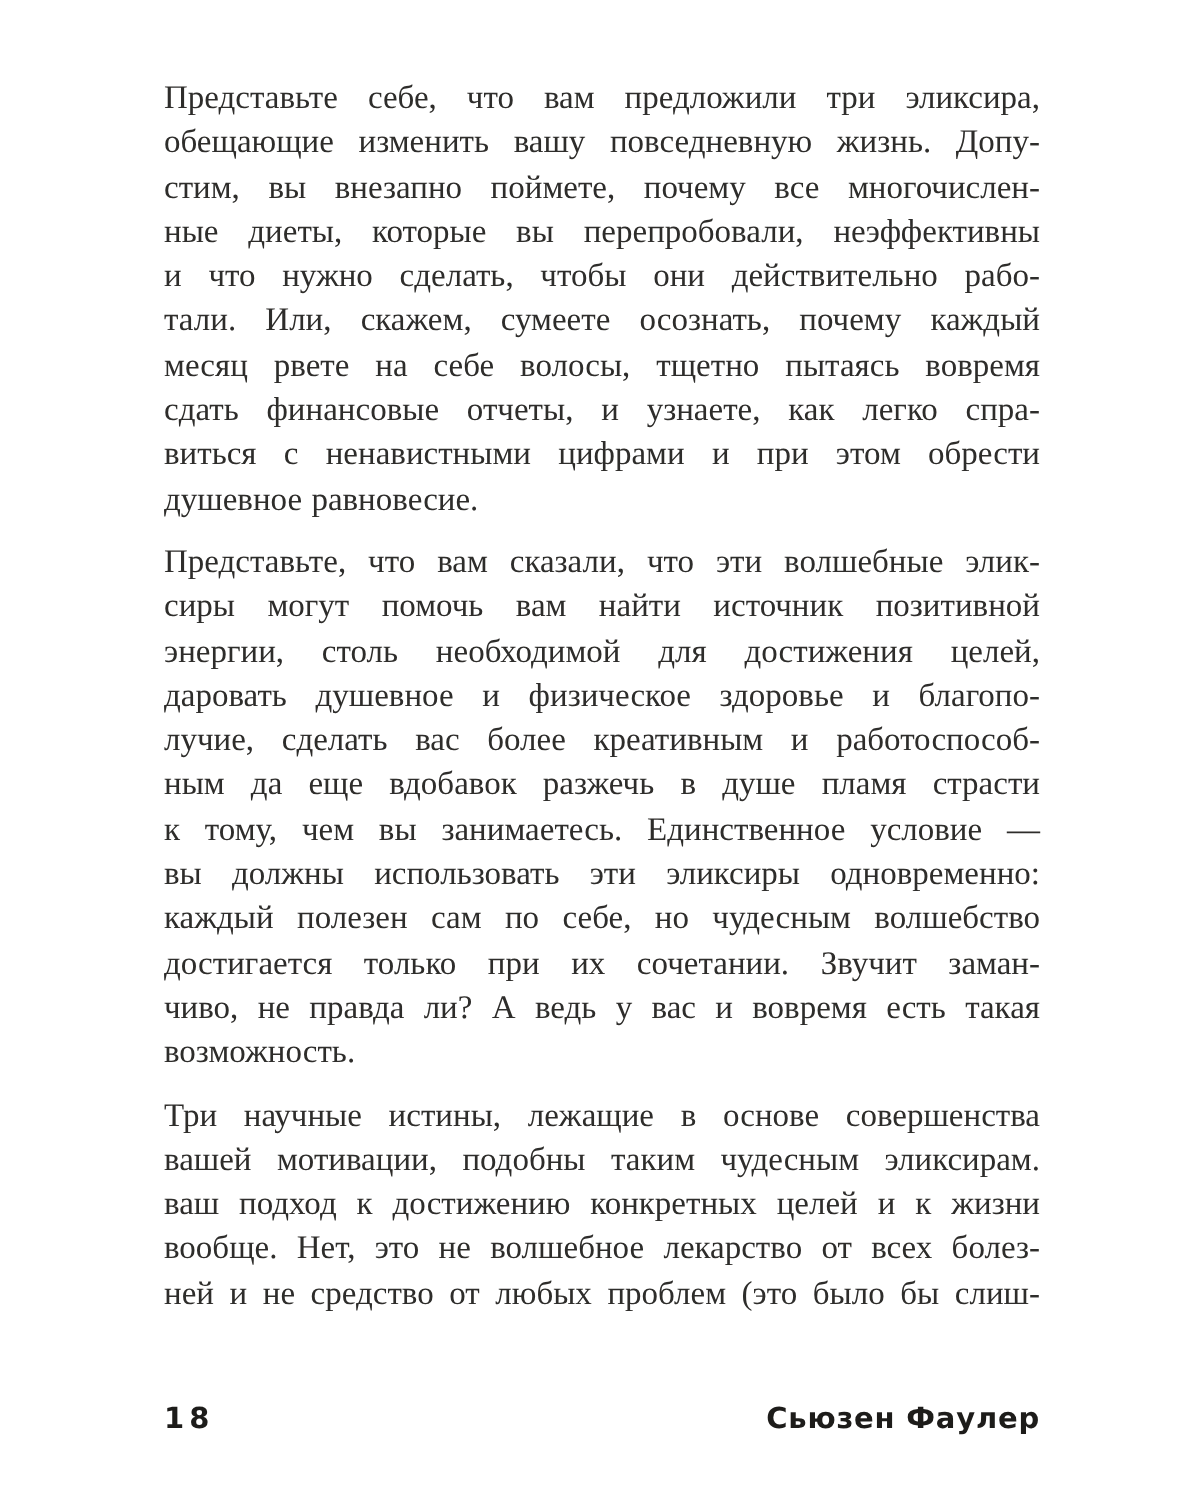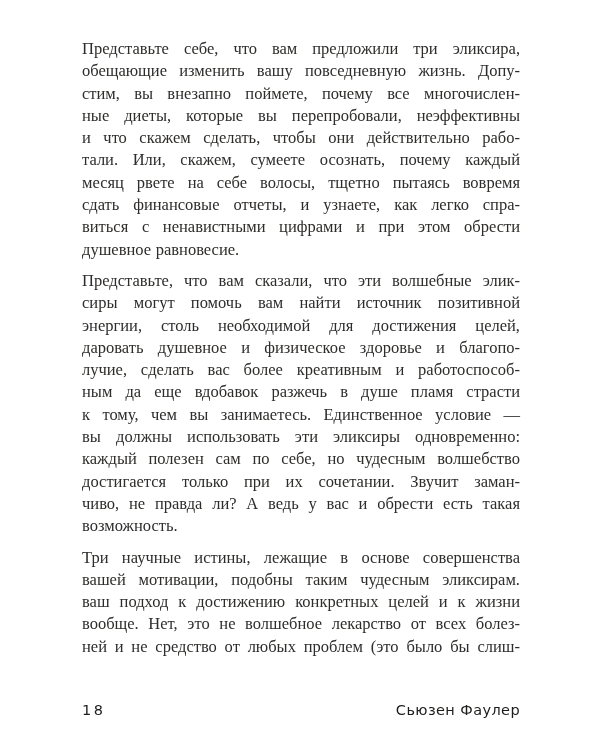--- a/index.html
+++ b/index.html
@@ -43,21 +43,21 @@
   }
   .footer {
     position: absolute;
     top: 702px;
     left: 82px;
     width: 438px;
     display: flex;
     justify-content: space-between;
     align-items: baseline;
     font-family: "DejaVu Sans", "Liberation Sans", sans-serif;
-    font-weight: 400;
+    font-weight: 700;
     color: var(--footer-text);
   }
   .page-number {
     font-size: 14.5px;
     letter-spacing: 2.5px;
   }
   .running-author {
     font-size: 14.5px;
     letter-spacing: 0.4px;
   }
@@ -65,39 +65,39 @@
 </head>
 <body>
 
 <main class="page">
   <section class="text-block">
       <div class="paragraph">
         <div class="line">Представьте себе, что вам предложили три эликсира,</div>
         <div class="line">обещающие изменить вашу повседневную жизнь. Допу-</div>
         <div class="line">стим, вы внезапно поймете, почему все многочислен-</div>
         <div class="line">ные диеты, которые вы перепробовали, неэффективны</div>
-        <div class="line">и что скажем сделать, чтобы они действительно рабо-</div>
+        <div class="line">и что нужно сделать, чтобы они действительно рабо-</div>
         <div class="line">тали. Или, скажем, сумеете осознать, почему каждый</div>
         <div class="line">месяц рвете на себе волосы, тщетно пытаясь вовремя</div>
         <div class="line">сдать финансовые отчеты, и узнаете, как легко спра-</div>
         <div class="line">виться с ненавистными цифрами и при этом обрести</div>
         <div class="line last">душевное равновесие.</div>
       </div>
       <div class="paragraph">
         <div class="line">Представьте, что вам сказали, что эти волшебные элик-</div>
         <div class="line">сиры могут помочь вам найти источник позитивной</div>
         <div class="line">энергии, столь необходимой для достижения целей,</div>
         <div class="line">даровать душевное и физическое здоровье и благопо-</div>
         <div class="line">лучие, сделать вас более креативным и работоспособ-</div>
         <div class="line">ным да еще вдобавок разжечь в душе пламя страсти</div>
         <div class="line">к тому, чем вы занимаетесь. Единственное условие —</div>
         <div class="line">вы должны использовать эти эликсиры одновременно:</div>
         <div class="line">каждый полезен сам по себе, но чудесным волшебство</div>
         <div class="line">достигается только при их сочетании. Звучит заман-</div>
-        <div class="line">чиво, не правда ли? А ведь у вас и обрести есть такая</div>
+        <div class="line">чиво, не правда ли? А ведь у вас и вовремя есть такая</div>
         <div class="line last">возможность.</div>
       </div>
       <div class="paragraph">
         <div class="line">Три научные истины, лежащие в основе совершенства</div>
         <div class="line">вашей мотивации, подобны таким чудесным эликсирам.</div>
         <div class="line">ваш подход к достижению конкретных целей и к жизни</div>
         <div class="line">вообще. Нет, это не волшебное лекарство от всех болез-</div>
         <div class="line">ней и не средство от любых проблем (это было бы слиш-</div>
       </div>
     </section>

